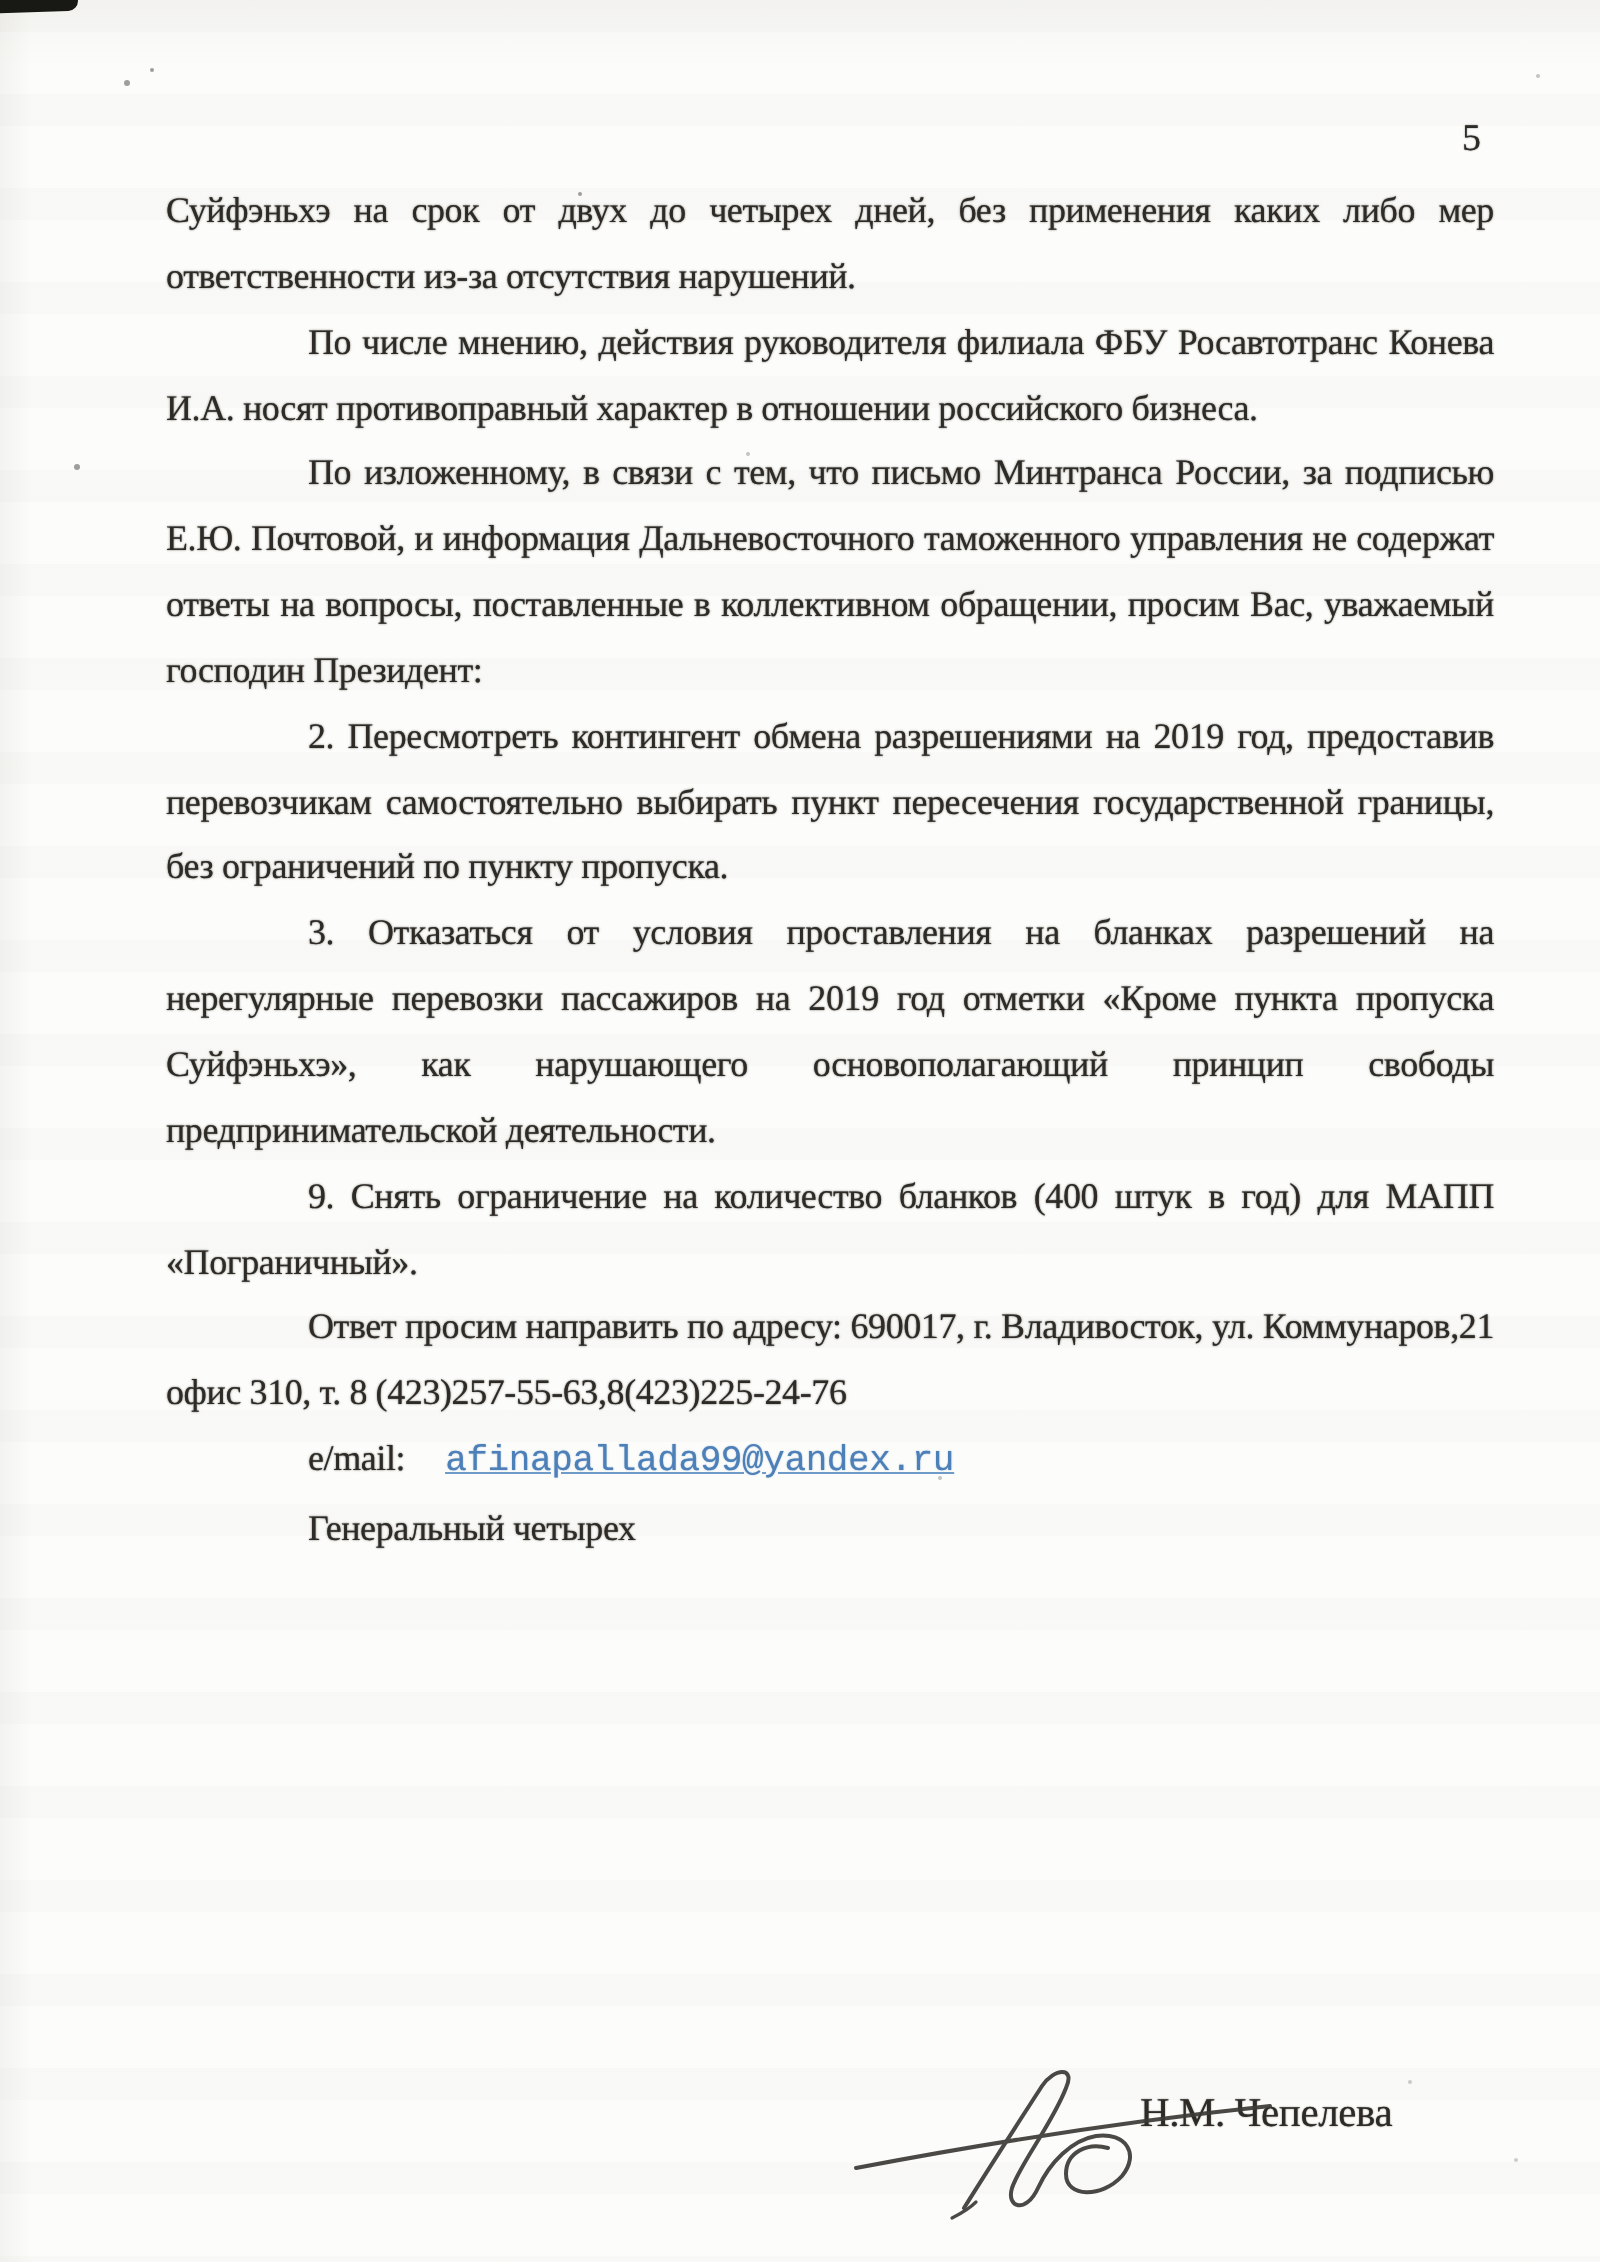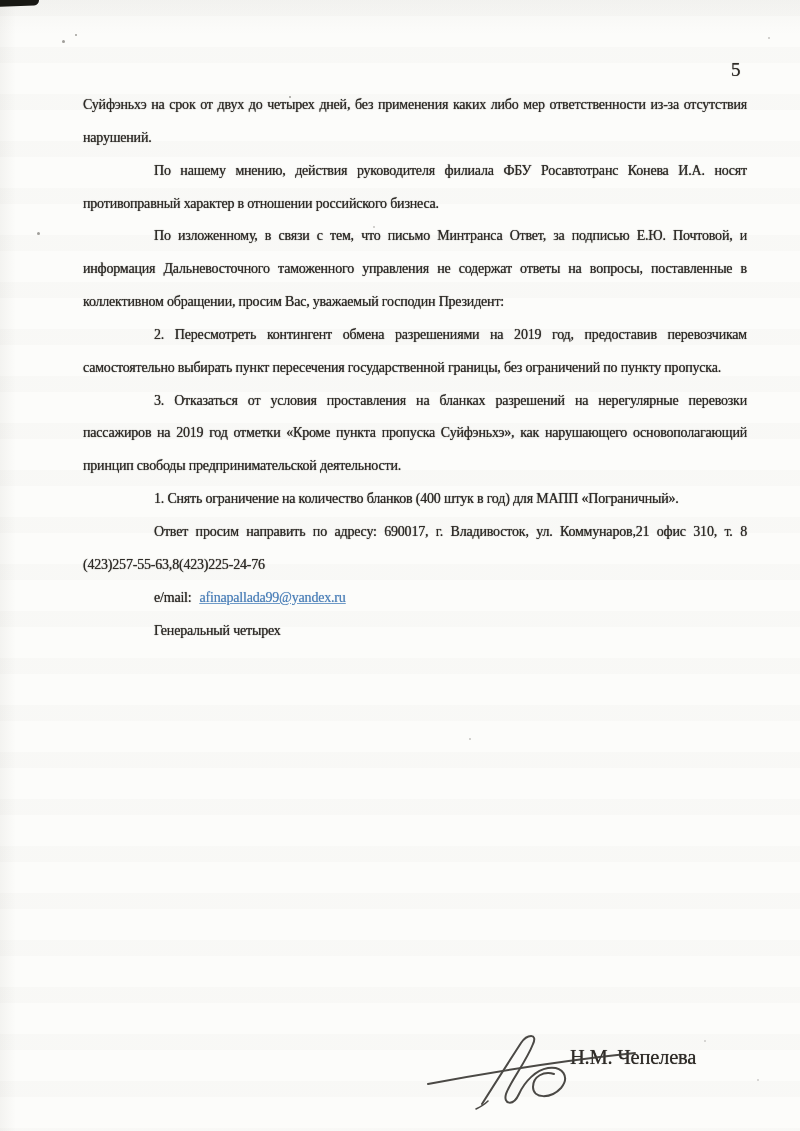--- a/index.html
+++ b/index.html
@@ -32,39 +32,40 @@
     left: 731px;
     font-size: 19px;
     text-shadow: 0 0 0.7px rgba(46,43,39,0.85);
   }
   .body-text {
     position: absolute;
     left: 83px;
     top: 0;
     width: 664px;
     padding-top: 89px;
-    font-size: 14px;
+    font-size: 18px;
     line-height: 32.85px;
     letter-spacing: -0.2px;
   }
   .body-text p {
     margin: 0;
     text-align: justify;
     text-indent: 71px;
     text-shadow: 0 0 0.7px rgba(46,43,39,0.85), 0 0 1.6px rgba(46,43,39,0.18);
   }
   .body-text p.noindent { text-indent: 0; }
   a.email {
     color: #4d80b8;
     text-decoration: underline;
     text-decoration-color: #6f9bc8;
     text-shadow: 0 0 0.7px rgba(77,128,184,0.7);
     cursor: pointer;
+    font-family: Liberation Mono, monospace;
   }
-  .email-label { margin-right: 8px; }
+  .email-label { margin-right: 20px; }
   .sig-name {
     position: absolute;
     left: 570px;
     top: 1041px;
     font-size: 20.5px;
     line-height: 32.85px;
     letter-spacing: -0.2px;
     text-shadow: 0 0 0.7px rgba(46,43,39,0.85);
   }
   svg.signature {
@@ -101,25 +102,25 @@
   <div class="speck" style="left:768px; top:37px; width:2px; height:2px; opacity:.6;"></div>
   <div class="speck" style="left:469px; top:738px; width:2px; height:2px; opacity:.6;"></div>
   <div class="speck" style="left:373px; top:226px; width:2px; height:2px; opacity:.6;"></div>
   <div class="speck" style="left:704px; top:1040px; width:2px; height:2px; opacity:.5;"></div>
   <div class="speck" style="left:757px; top:1079px; width:2px; height:2px; opacity:.5;"></div>
 
   <div class="page-number">5</div>
 
   <div class="body-text">
     <p class="noindent">Суйфэньхэ на срок от двух до четырех дней, без применения каких либо мер ответственности из-за отсутствия нарушений.</p>
-    <p>По нашему мнению, действия руководителя филиала ФБУ Росавтотранс Конева И.А. носят противоправный характер в отношении российского бизнеса.</p>
-    <p>По изложенному, в связи с тем, что письмо Минтранса Ответ, за подписью Е.Ю. Почтовой, и информация Дальневосточного таможенного управления не содержат ответы на вопросы, поставленные в коллективном обращении, просим Вас, уважаемый господин Президент:</p>
+    <p>По числе мнению, действия руководителя филиала ФБУ Росавтотранс Конева И.А. носят противоправный характер в отношении российского бизнеса.</p>
+    <p>По изложенному, в связи с тем, что письмо Минтранса России, за подписью Е.Ю. Почтовой, и информация Дальневосточного таможенного управления не содержат ответы на вопросы, поставленные в коллективном обращении, просим Вас, уважаемый господин Президент:</p>
     <p>2. Пересмотреть контингент обмена разрешениями на 2019 год, предоставив перевозчикам самостоятельно выбирать пункт пересечения государственной границы, без ограничений по пункту пропуска.</p>
     <p>3. Отказаться от условия проставления на бланках разрешений на нерегулярные перевозки пассажиров на 2019 год отметки «Кроме пункта пропуска Суйфэньхэ», как нарушающего основополагающий принцип свободы предпринимательской деятельности.</p>
-    <p>1. Снять ограничение на количество бланков (400 штук в год) для МАПП «Пограничный».</p>
+    <p>9. Снять ограничение на количество бланков (400 штук в год) для МАПП «Пограничный».</p>
     <p>Ответ просим направить по адресу: 690017, г. Владивосток, ул. Коммунаров,21 офис 310, т. 8 (423)257-55-63,8(423)225-24-76</p>
     <p>
       <span class="email-label">e/mail:</span><a class="email">afinapallada99@yandex.ru</a>
     </p>
     <p>
       <span>Генеральный четырех</span>
     </p>
   </div>
 
   <div class="sig-name">Н.М. Чепелева</div>

